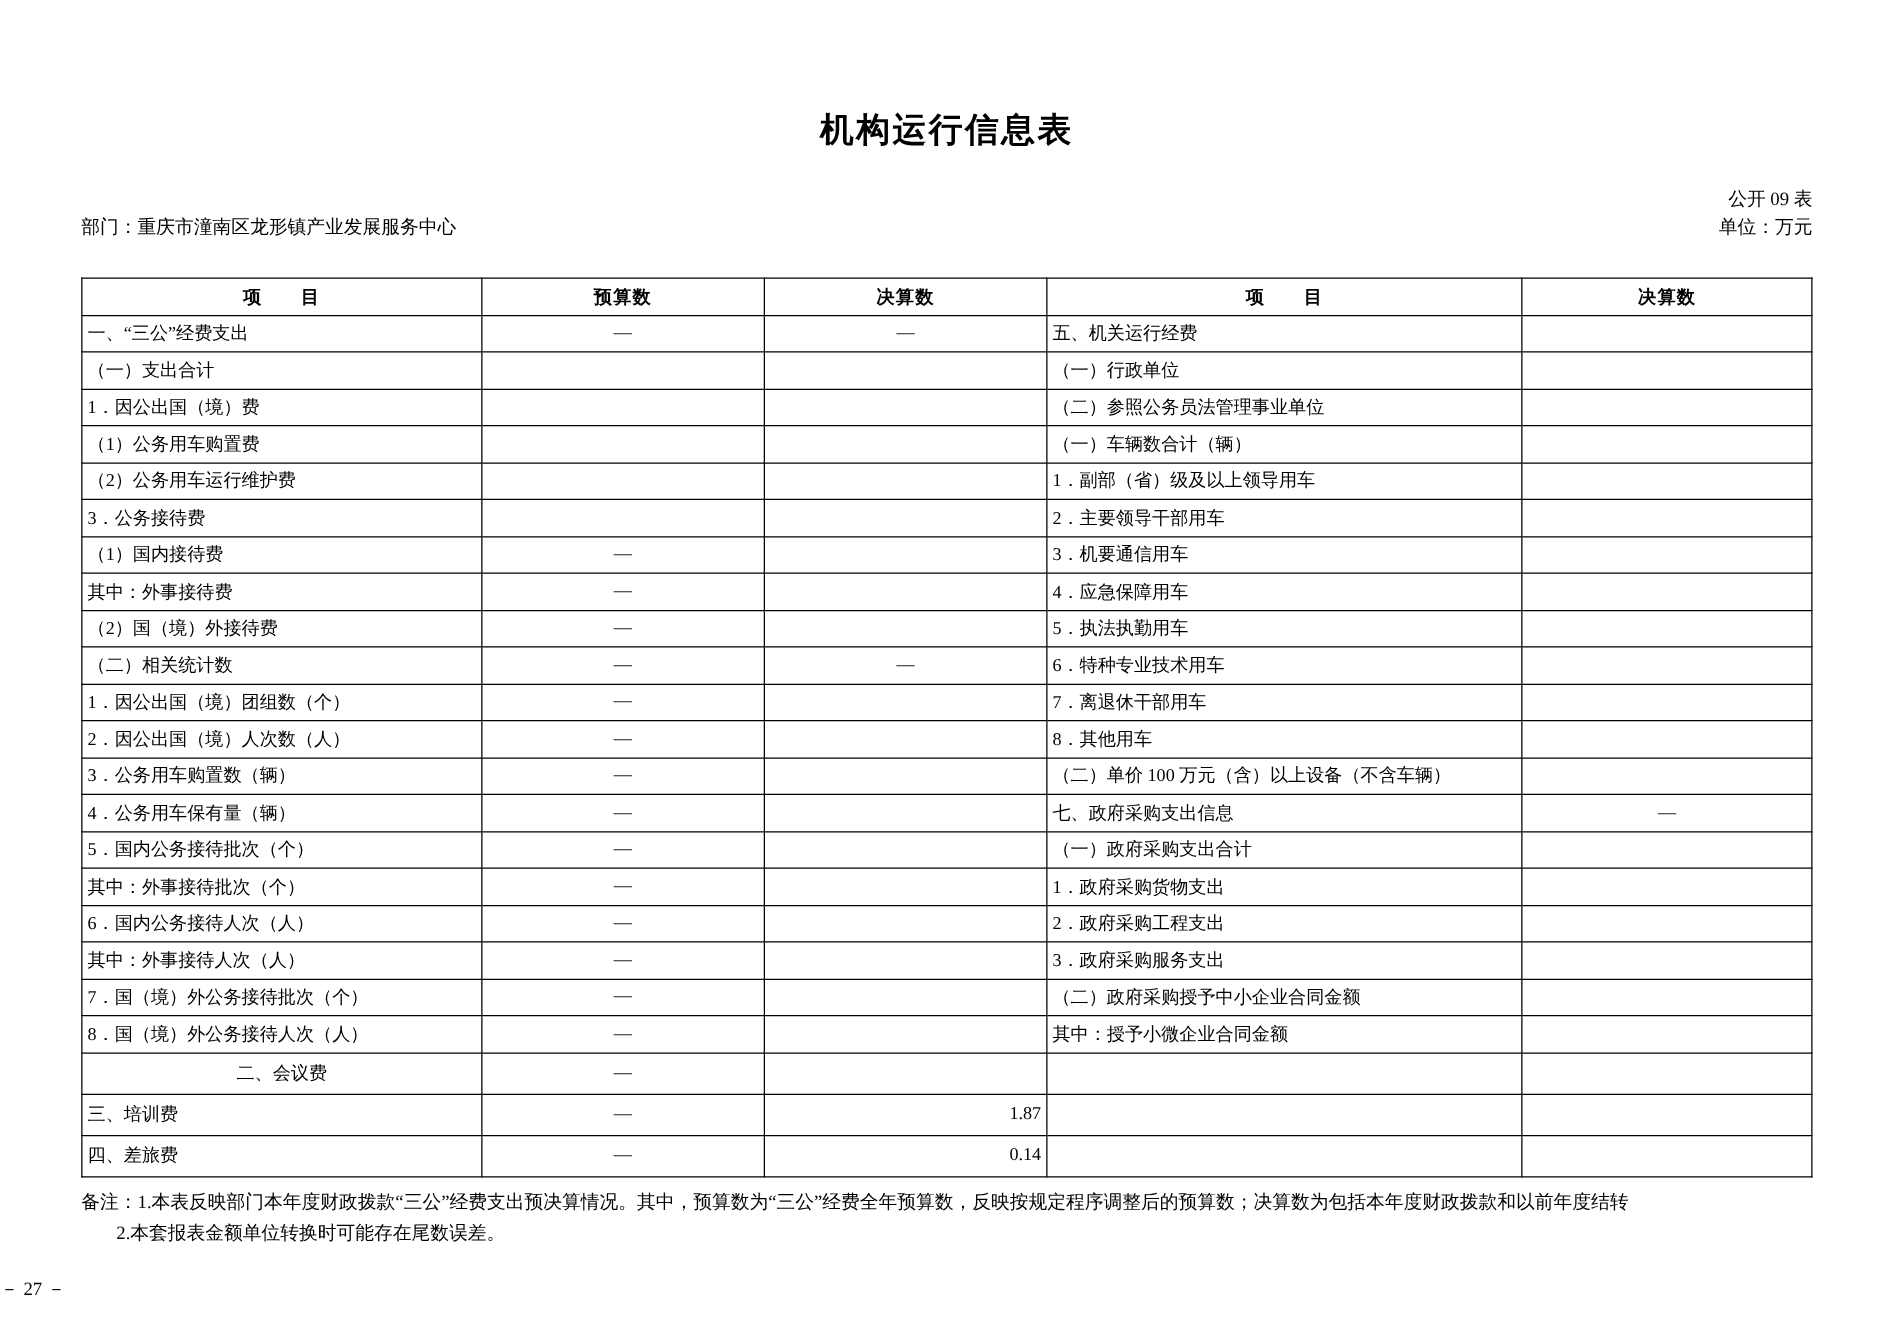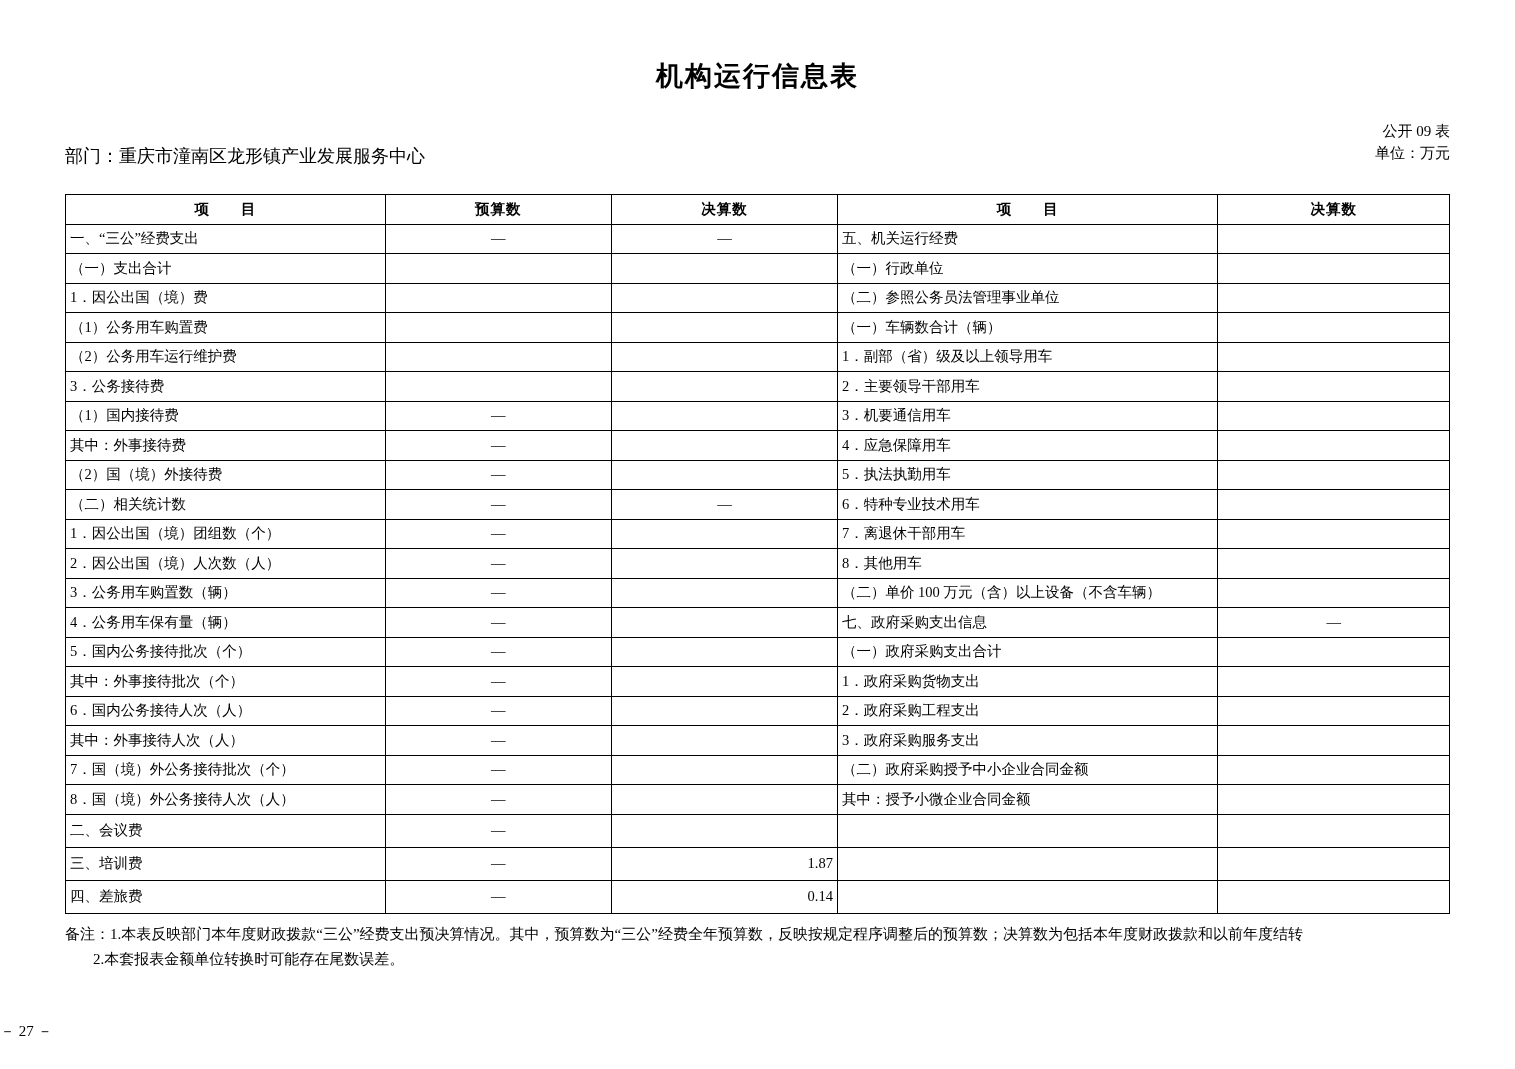--- a/index.html
+++ b/index.html
@@ -19,21 +19,21 @@
     width: 1515px;
     height: 1069px;
     box-sizing: border-box;
   }
   .doc-title {
     text-align: center;
     font-size: 27px;
     font-weight: bold;
     letter-spacing: 2px;
     margin: 0;
-    padding-top: 58px;
+    padding-top: 86px;
     font-family: Liberation Serif, serif;
   }
   .meta-row {
     position: relative;
     height: 22px;
     margin: 0 65px 0 65px;
   }
   .meta-right-1 {
     position: absolute;
     right: 0;
@@ -43,21 +43,21 @@
   .meta-right-2 {
     position: absolute;
     right: 0;
     top: 50px;
     font-size: 15px;
   }
   .meta-left {
     position: absolute;
     left: 0;
     top: 50px;
-    font-size: 18px;
+    font-size: 15px;
   }
   .table-wrap {
     margin: 0 65px;
     padding-top: 78px;
   }
   table.main {
     border-collapse: collapse;
     width: 1385px;
     table-layout: fixed;
   }
@@ -286,21 +286,21 @@
             <td class="num"></td>
           </tr>
           <tr>
             <td class="lbl i2">8．国（境）外公务接待人次（人）</td>
             <td class="dash">—</td>
             <td class="num"></td>
             <td class="lbl i3">其中：授予小微企业合同金额</td>
             <td class="num"></td>
           </tr>
           <tr>
-            <td class="lbl i0 bold" style="height: 32px;">二、会议费</td>
+            <td class="lbl i0 bold" style="height: 32px; text-align: center;">二、会议费</td>
             <td class="dash">—</td>
             <td class="num"></td>
             <td class="lbl i0"></td>
             <td class="num"></td>
           </tr>
           <tr>
             <td class="lbl i0 bold" style="height: 32px;">三、培训费</td>
             <td class="dash">—</td>
             <td class="num">1.87</td>
             <td class="lbl i0"></td>

